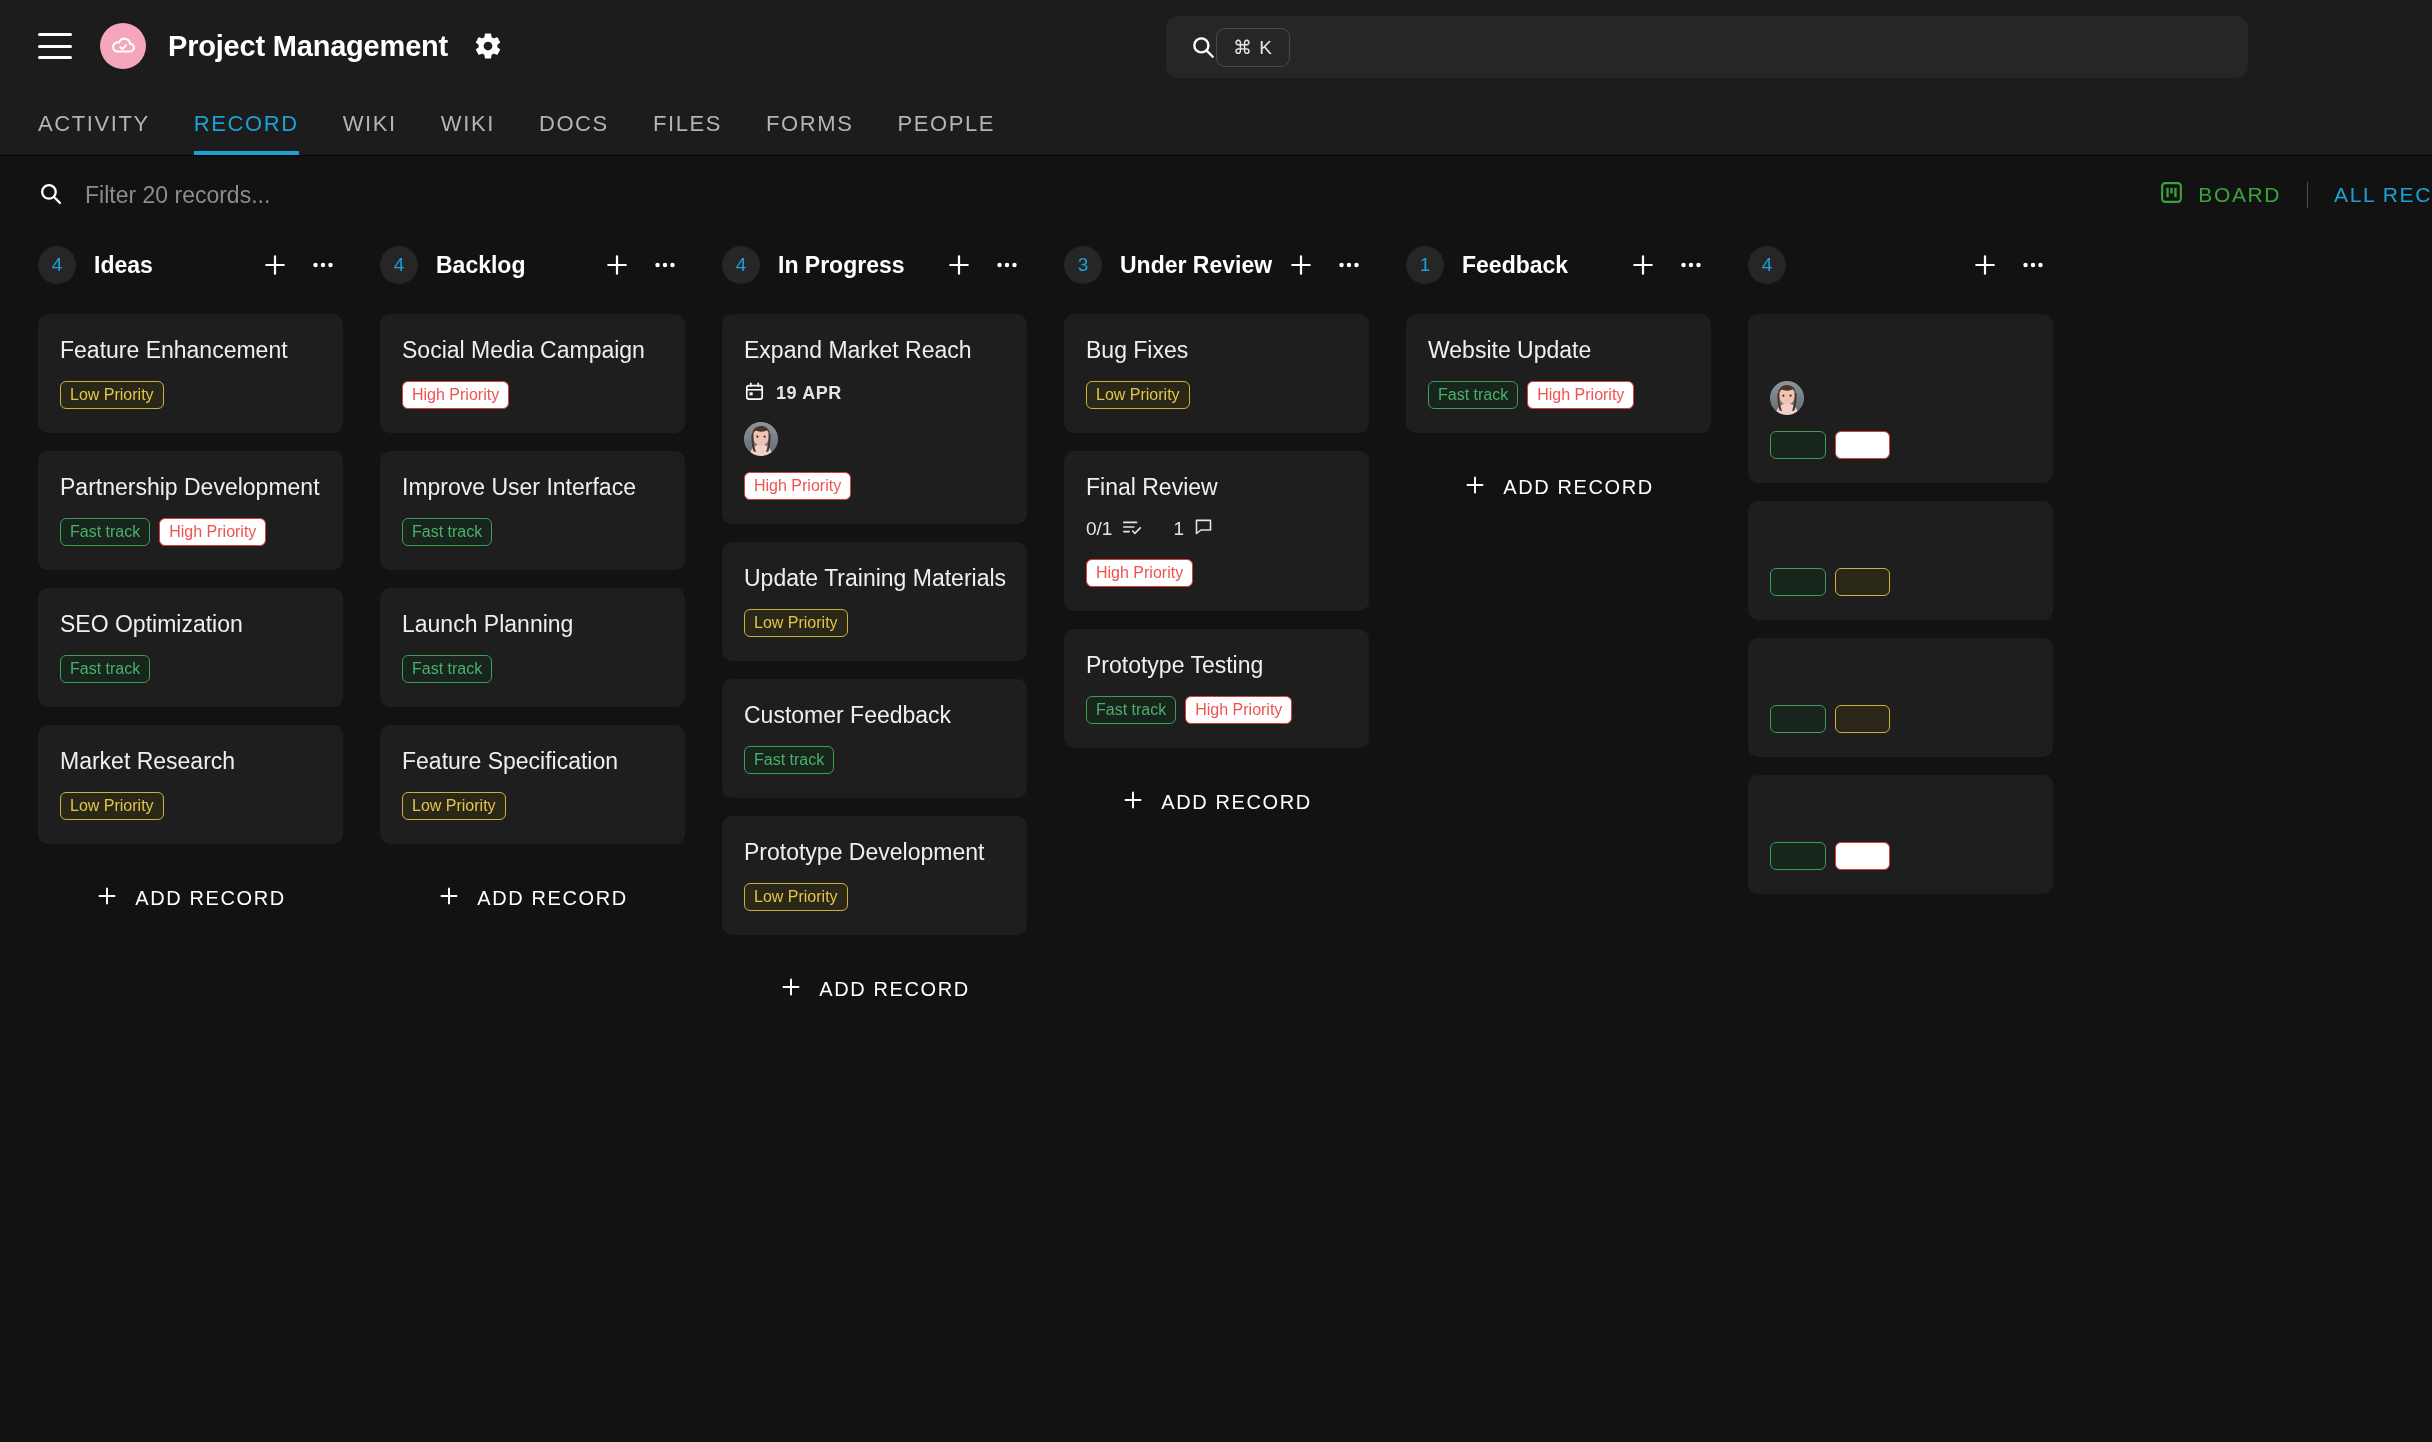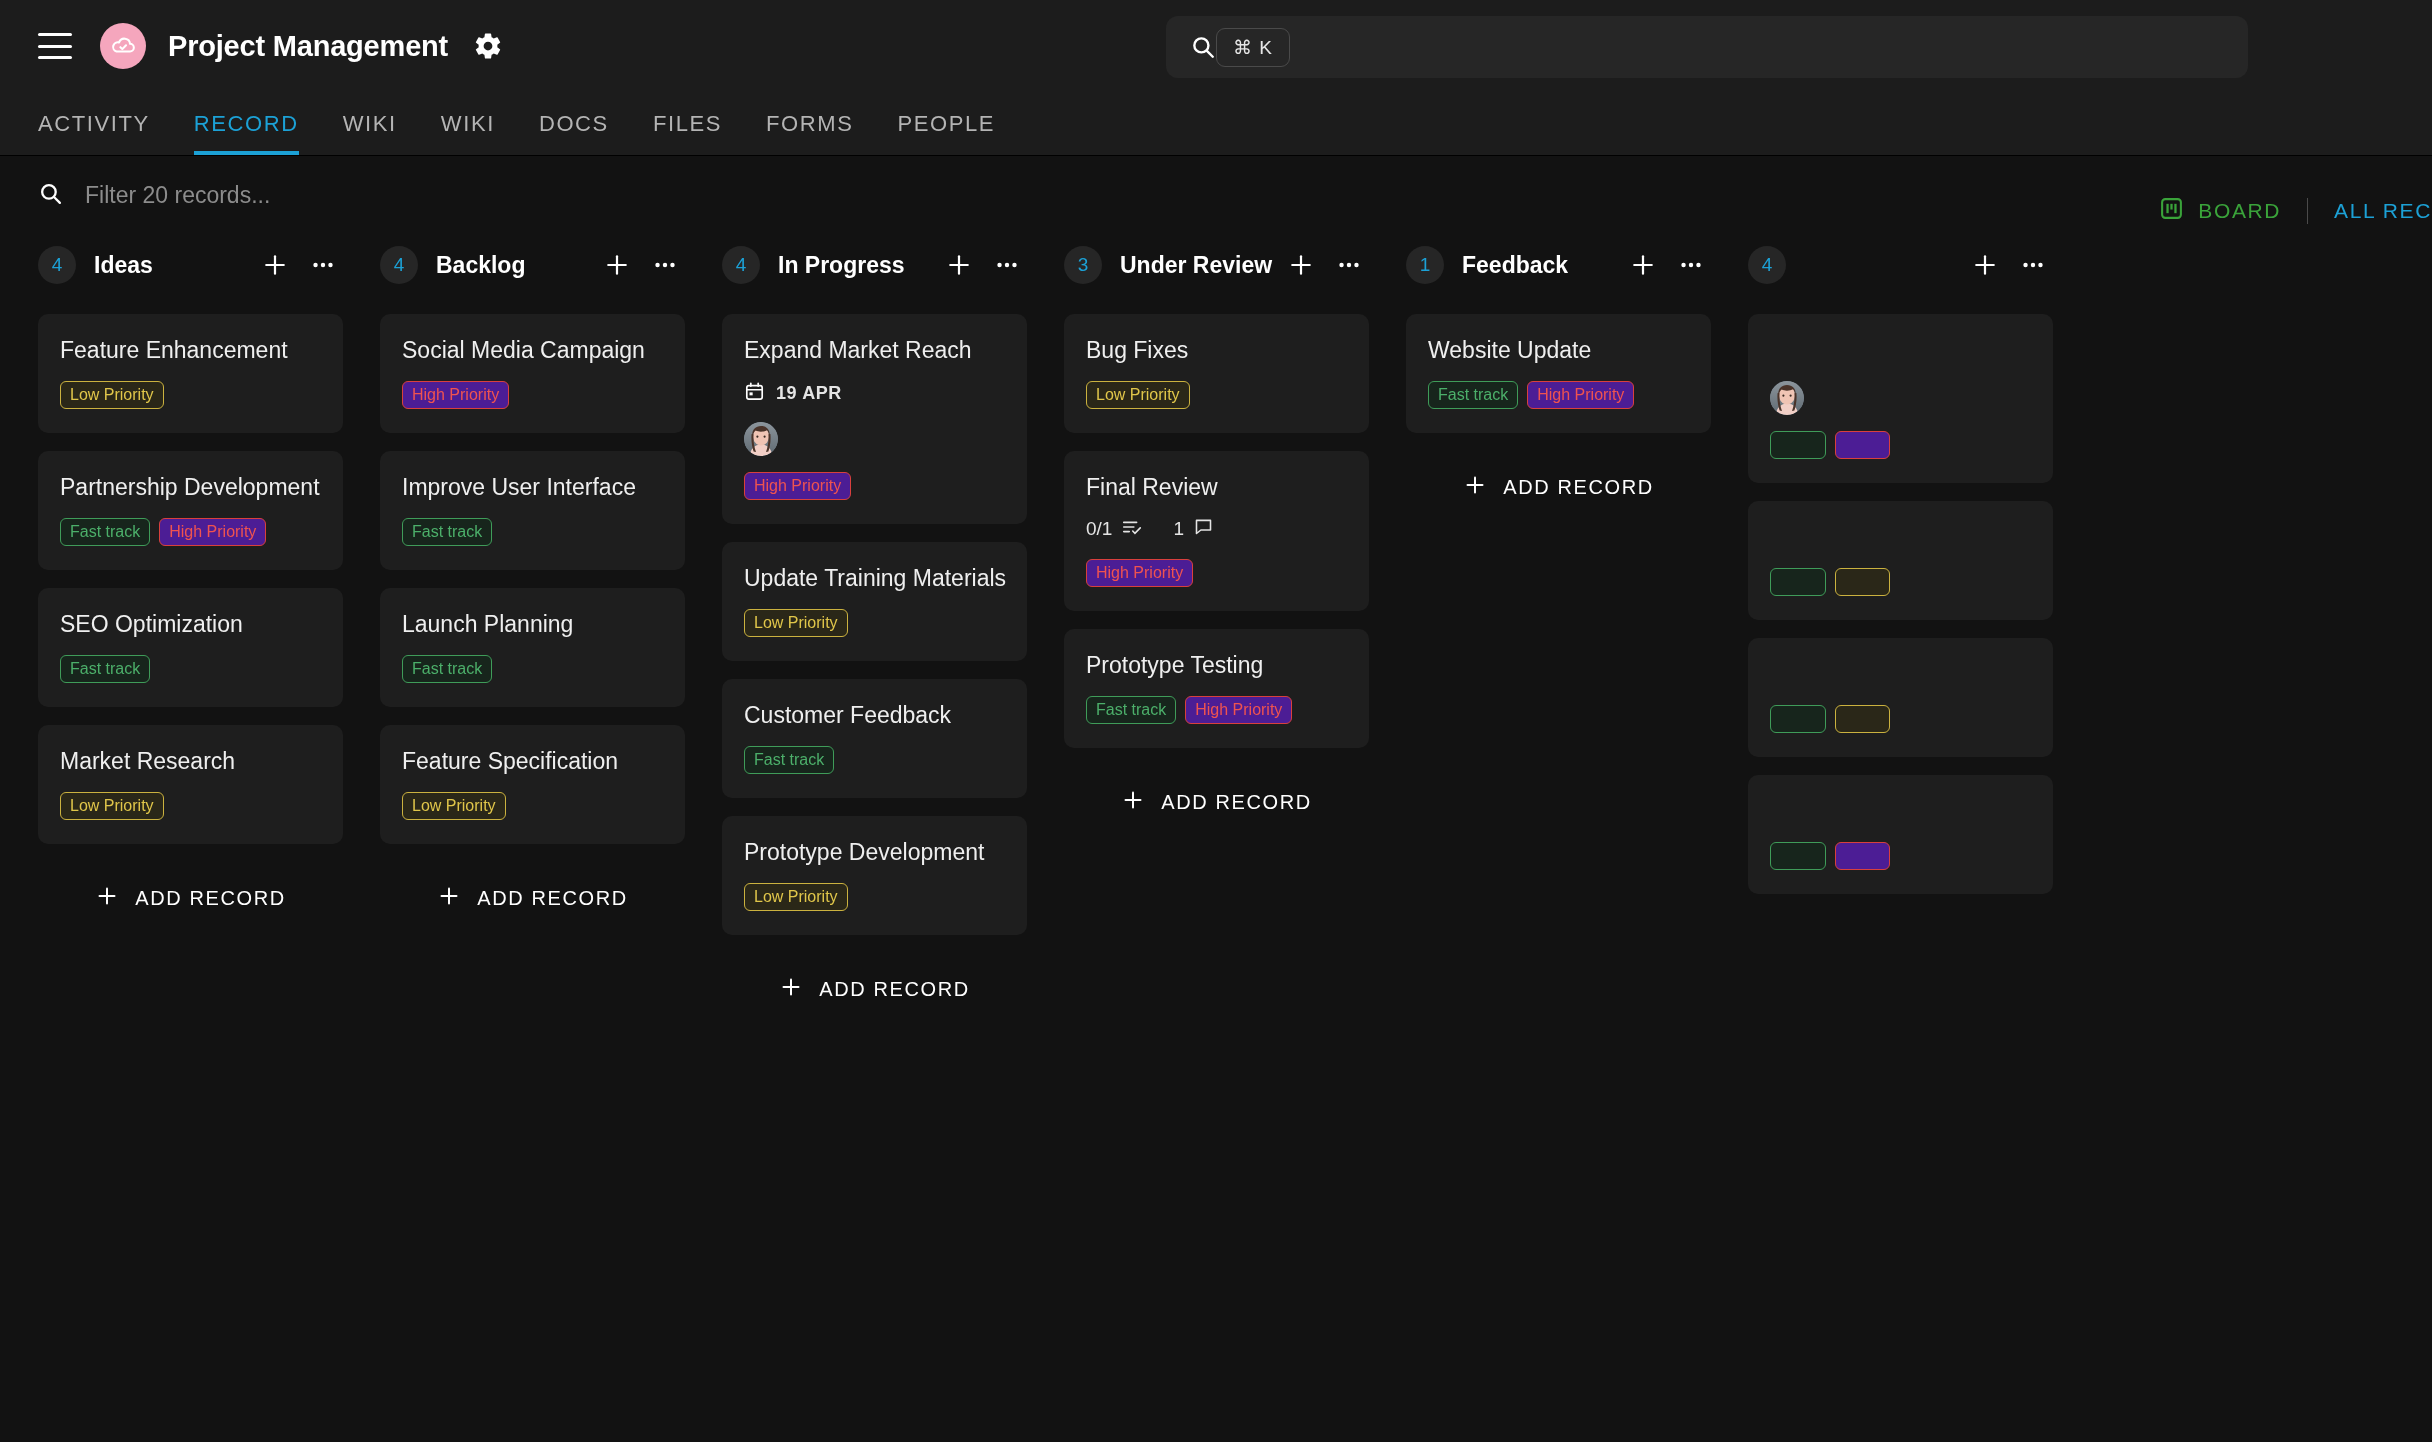--- a/index.html
+++ b/index.html
@@ -160,21 +160,21 @@
     font-family: "Liberation Sans", sans-serif;
     font-size: 23px;
     margin-left: 22px;
     width: 560px;
   }
   .filter-input::placeholder { color: #8c8c8c; opacity: 1; }
 
   .viewctl {
     position: absolute;
     right: 0;
-    top: 16px;
+    top: 0;
     height: 78px;
     display: flex;
     align-items: center;
     gap: 0;
     padding-right: 0;
   }
   .view-board {
     display: flex;
     align-items: center;
     gap: 14px;
@@ -300,21 +300,21 @@
   .tags { display: flex; flex-wrap: wrap; gap: 9px; margin-top: 16px; }
   .tag {
     font-size: 16px;
     padding: 3px 9px 4px 9px;
     border-radius: 6px;
     border: 1px solid;
     white-space: nowrap;
     line-height: 1.2;
   }
   .tag-low  { color:#e0c64a; border-color:#cbb23f; background:#2a2718; }
-  .tag-high { color:#ef5350; border-color:#d9403d; background:#4c1d95; }
+  .tag-high { color:#ef5350; border-color:#d9403d; background:#ffffff; }
   .tag-fast { color:#4caf6a; border-color:#3f9c59; background:#17251c; }
 
   .add-record {
     display: flex;
     align-items: center;
     justify-content: center;
     gap: 16px;
     margin-top: 40px;
     color: #ffffff;
     font-size: 20px;

